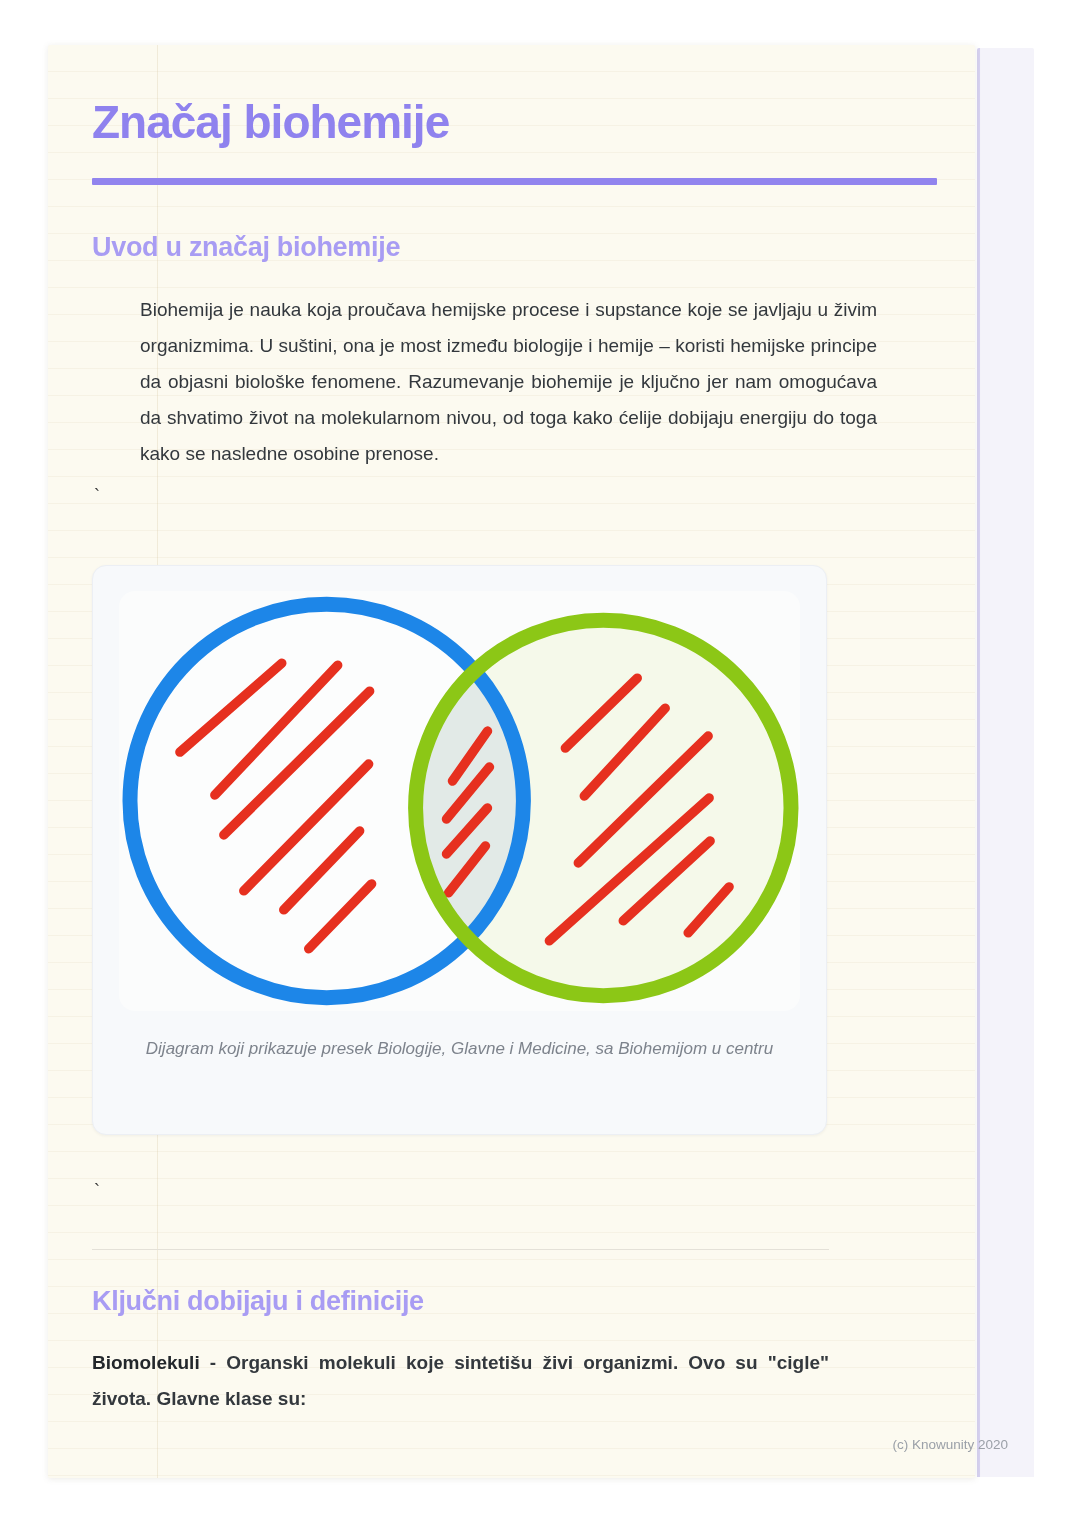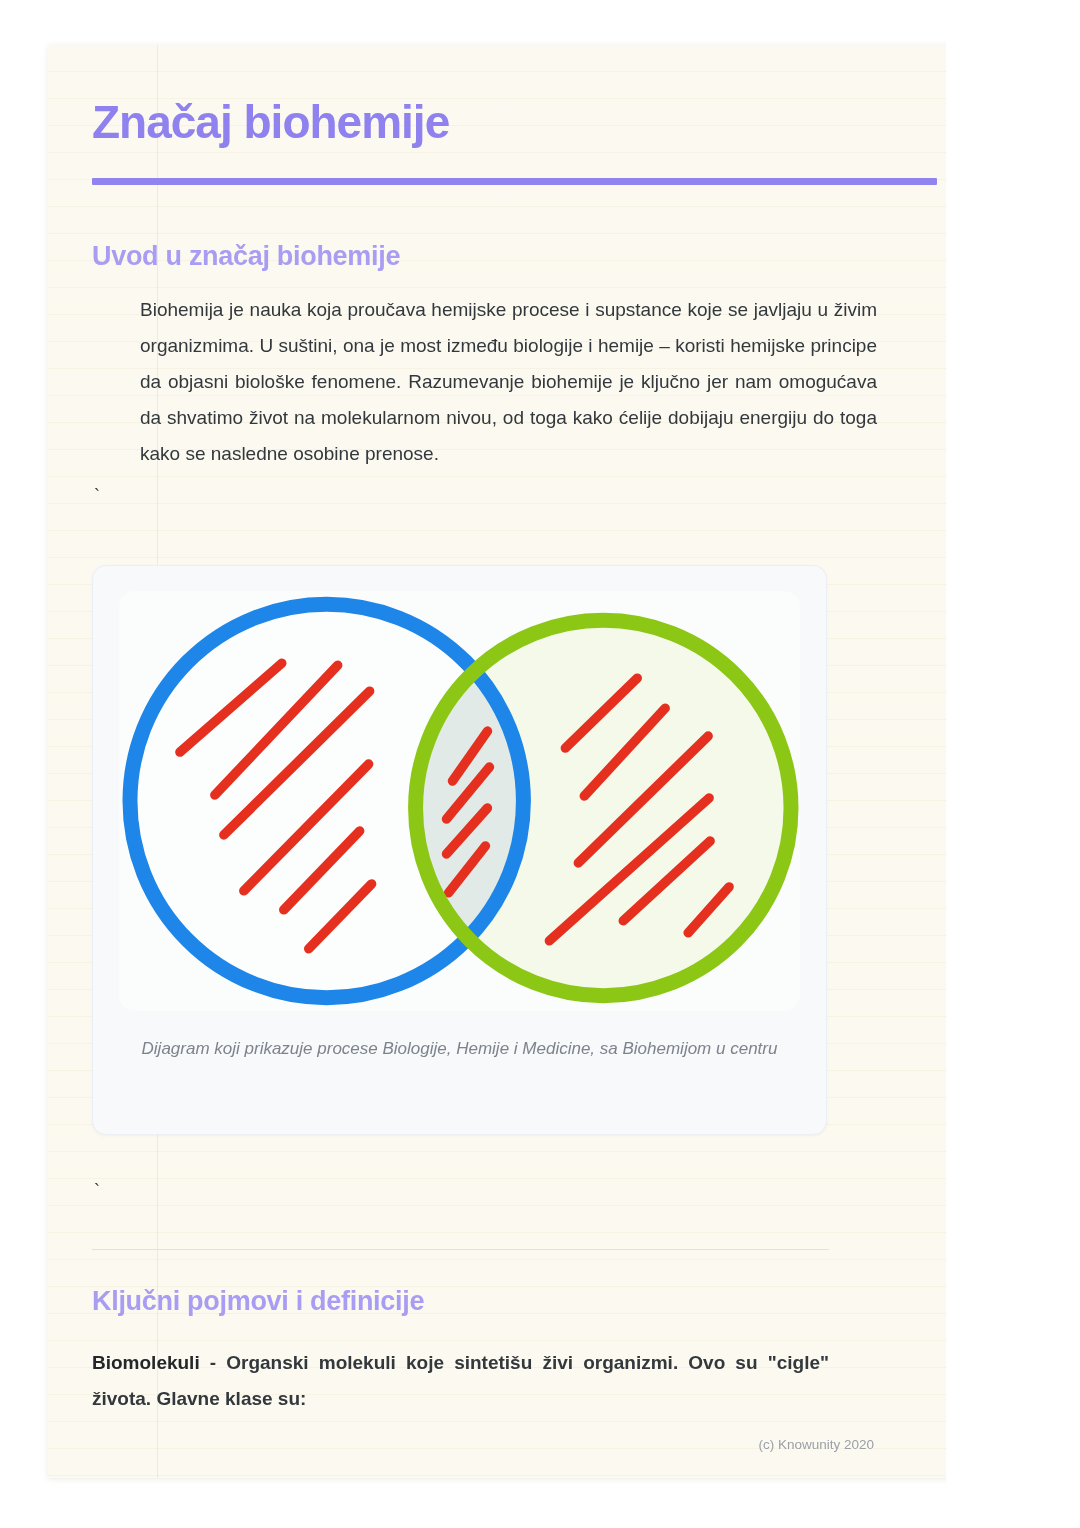--- a/index.html
+++ b/index.html
@@ -1,39 +1,39 @@
 <!DOCTYPE html>
 <html><head>
 <meta charset="utf-8">
 <style>
   * { margin:0; padding:0; box-sizing:border-box; }
   html,body { width:1080px; height:1528px; background:#ffffff;
               font-family:"Liberation Sans","DejaVu Sans",sans-serif; }
-  .canvas { position:relative; width:946px; height:1528px; background:#ffffff; overflow:hidden; }
+  .canvas { position:relative; width:1080px; height:1528px; background:#ffffff; overflow:hidden; }
 
   
   .page { position:absolute; left:48px; top:45px; width:927px; height:1433px;
           background:
             linear-gradient(90deg, transparent 0 109px, rgba(214,199,164,.30) 109px 110px, transparent 110px),
             repeating-linear-gradient(180deg, transparent 0 26px, rgba(222,210,182,.20) 26px 27px),
             #fcfaf0;
           box-shadow:0 1px 6px rgba(120,110,90,.14); border-radius:2px; }
 
   
   .next-page { position:absolute; left:977px; top:48px; width:57px; height:1429px;
                background:#f4f3fa; border-left:3px solid #d6d1f0; border-radius:2px 2px 0 0; }
 
   .title { position:absolute; left:44px; top:50px; font-size:46px; font-weight:800;
            letter-spacing:-1px; color:#8f82ee; }
   .rule  { position:absolute; left:44px; top:133px; width:845px; height:7px;
            background:#9184ee; border-radius:1px; }
 
   .h2 { position:absolute; left:44px; font-size:27px; font-weight:700; color:#a89cf3;
         letter-spacing:-0.3px; }
-  .h2a { top:187px;margin-top:9px; }
+  .h2a { top:187px; }
   .h2b { top:1241px; }
 
   .para { position:absolute; left:44px; width:737px; font-size:19px; line-height:36px;
           color:#33383d; text-align:justify; }
   .para1 { top:247px;margin-left:48px; }
   .para2 { top:1300px;font-weight:bold; }
   .para2 b { color:#23272b; }
 
   .tick { position:absolute; left:46px; font-size:18px; color:#3c3c3c; }
   .tick1 { top:441px; }
@@ -96,28 +96,28 @@
             <line x1="466" y1="205" x2="547" y2="117"></line>
             <line x1="460" y1="272" x2="590" y2="145"></line>
             <line x1="431" y1="350" x2="591" y2="207"></line>
             <line x1="505" y1="330" x2="592" y2="250"></line>
             <line x1="570" y1="342" x2="611" y2="296"></line>
           </g>
           <circle cx="208" cy="210" r="197" fill="none" stroke-width="15" stroke="#1d86e8"></circle>
           <circle cx="485" cy="217" r="188" fill="none" stroke-width="15" stroke="#8cc716"></circle>
         </svg>
       </div>
-      <figcaption class="figure-caption">Dijagram koji prikazuje procese Biologije, Hemije i Medicine, sa Biohemijom u centru</figcaption>
+      <figcaption class="figure-caption">Dijagram koji prikazuje presek Biologije, Glavne i Medicine, sa Biohemijom u centru</figcaption>
     </figure>
 
     <span class="tick tick2">`</span>
 
     <div class="divider"></div>
 
-    <h2 class="h2 h2b">Ključni pojmovi i definicije</h2>
+    <h2 class="h2 h2b">Ključni dobijaju i definicije</h2>
 
     <p class="para para2"><b>Biomolekuli</b><span> - Organski molekuli koje sintetišu živi organizmi. Ovo su "cigle" života. Glavne klase su:</span></p>
 
   </div>
 
   <div class="footer">(c) Knowunity 2020</div>
 
 </div>
 
 </body></html>

